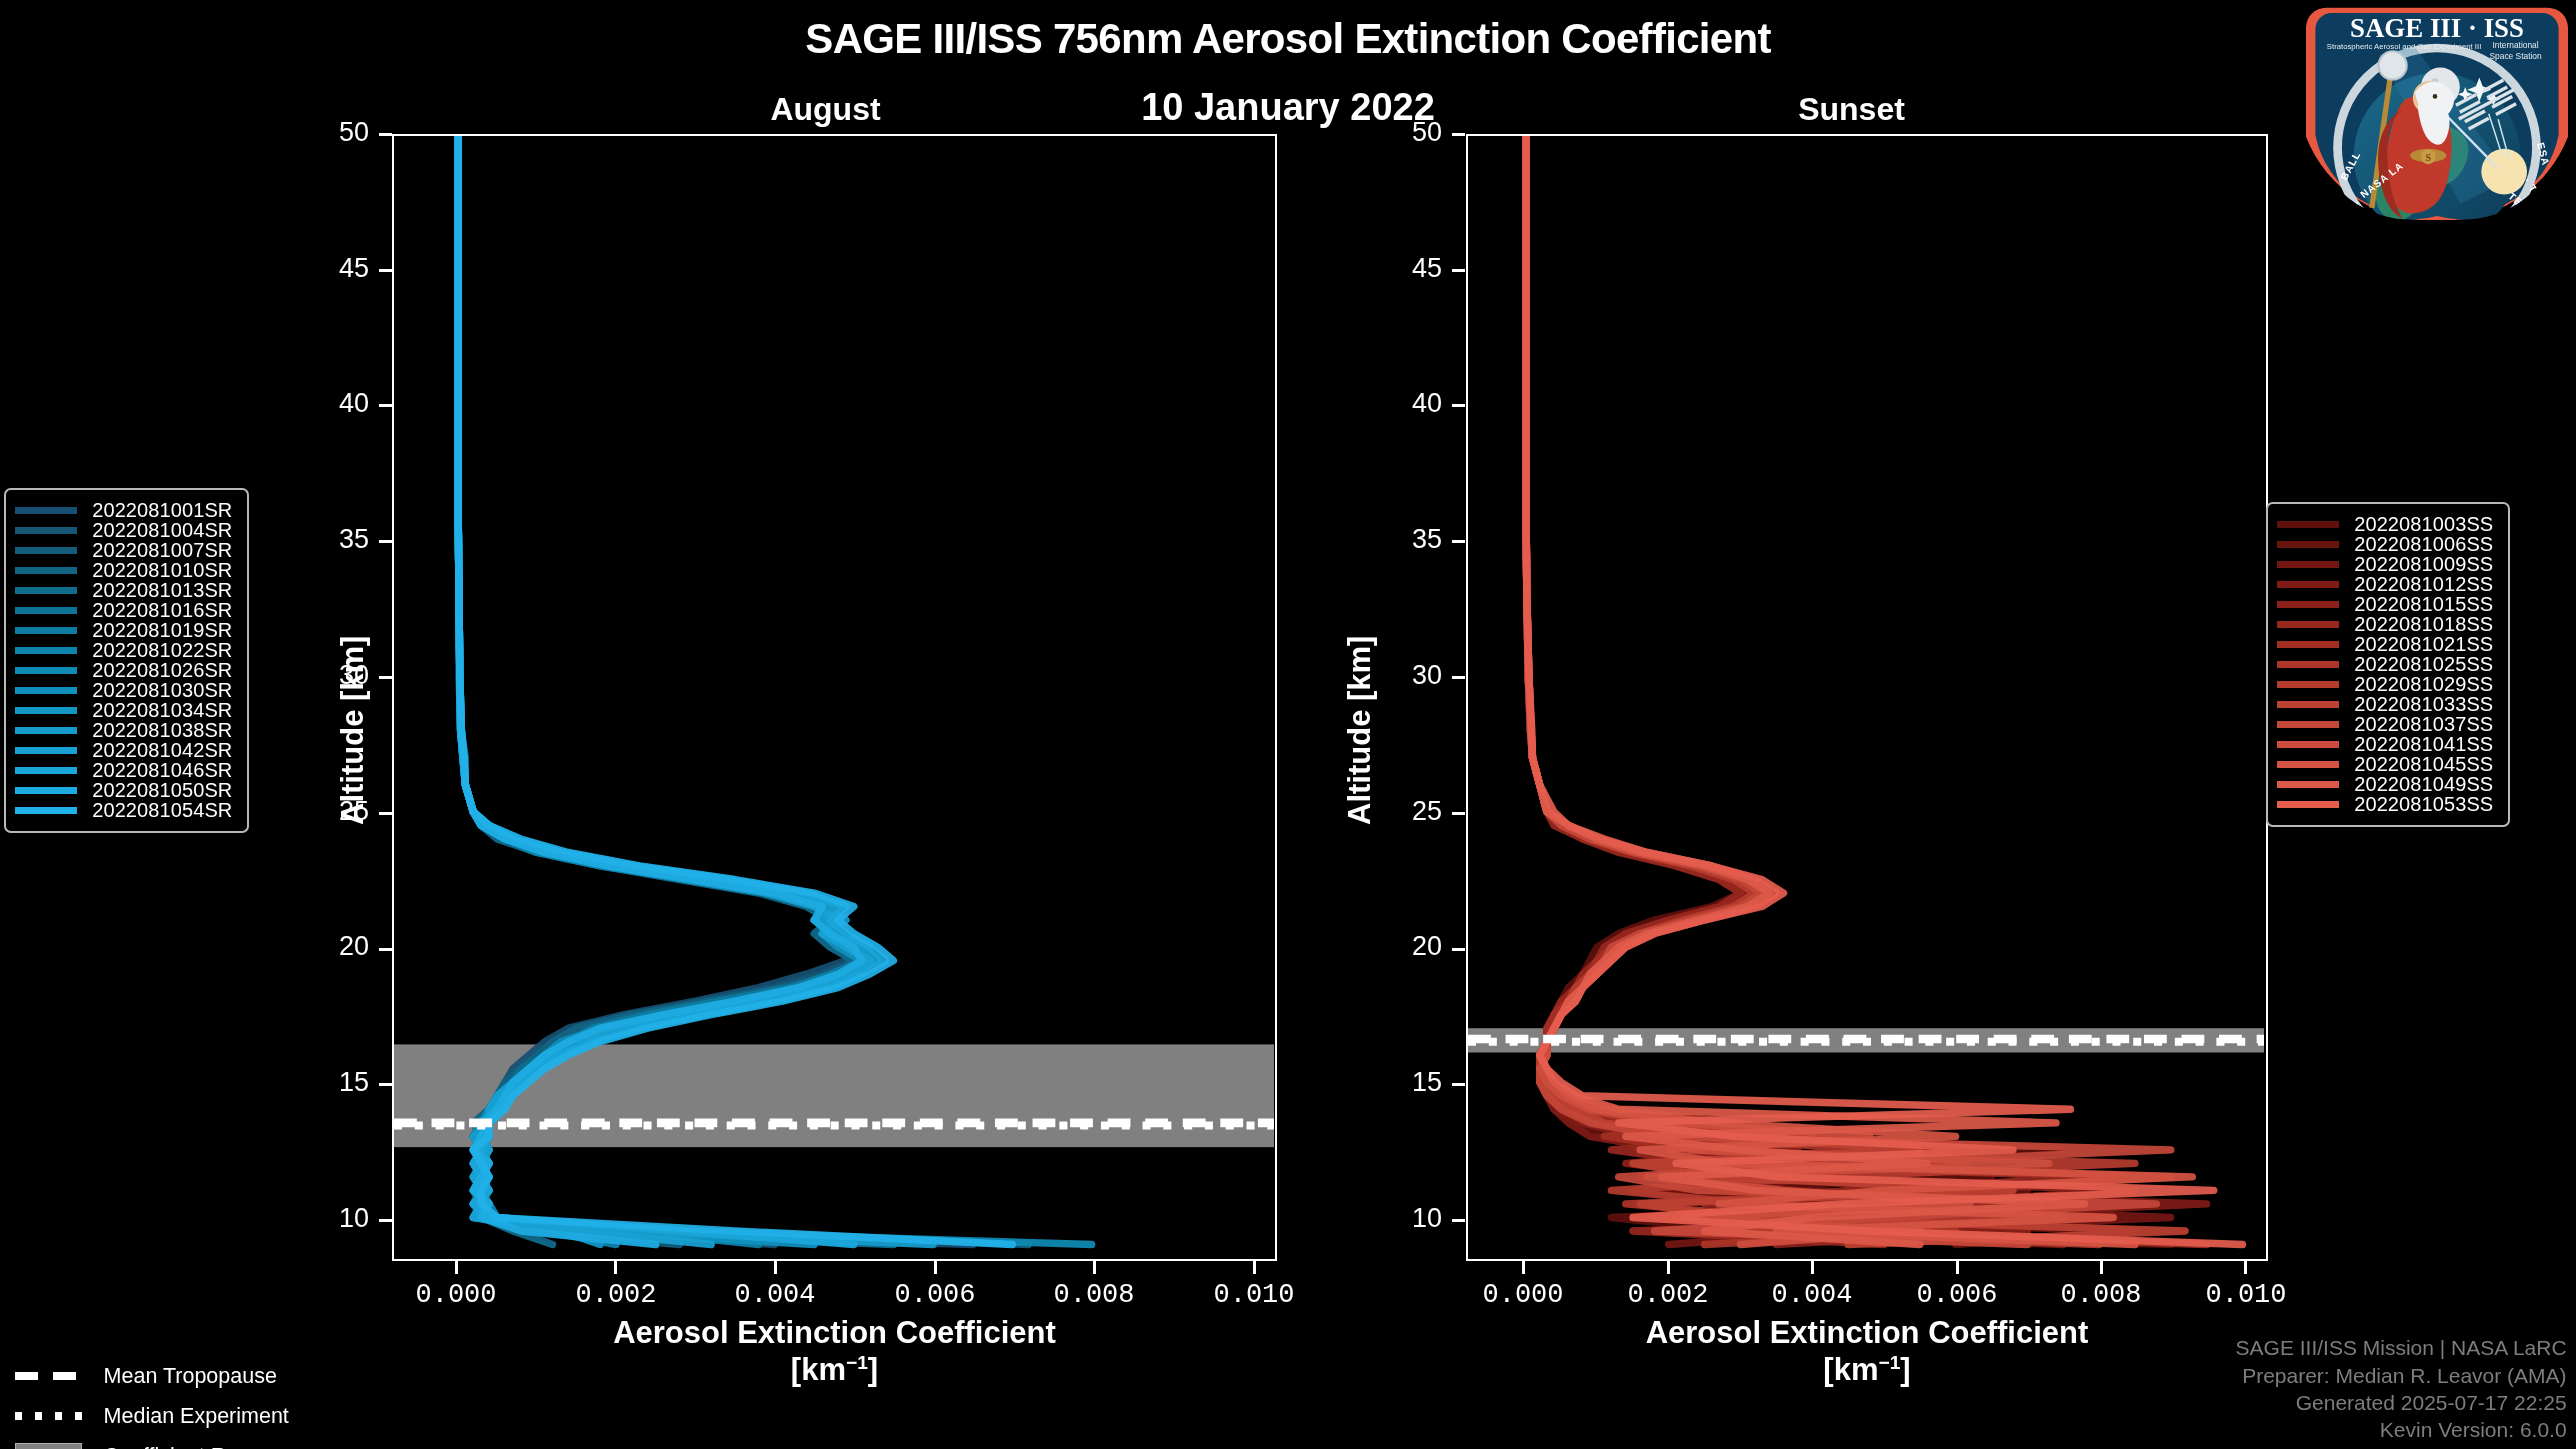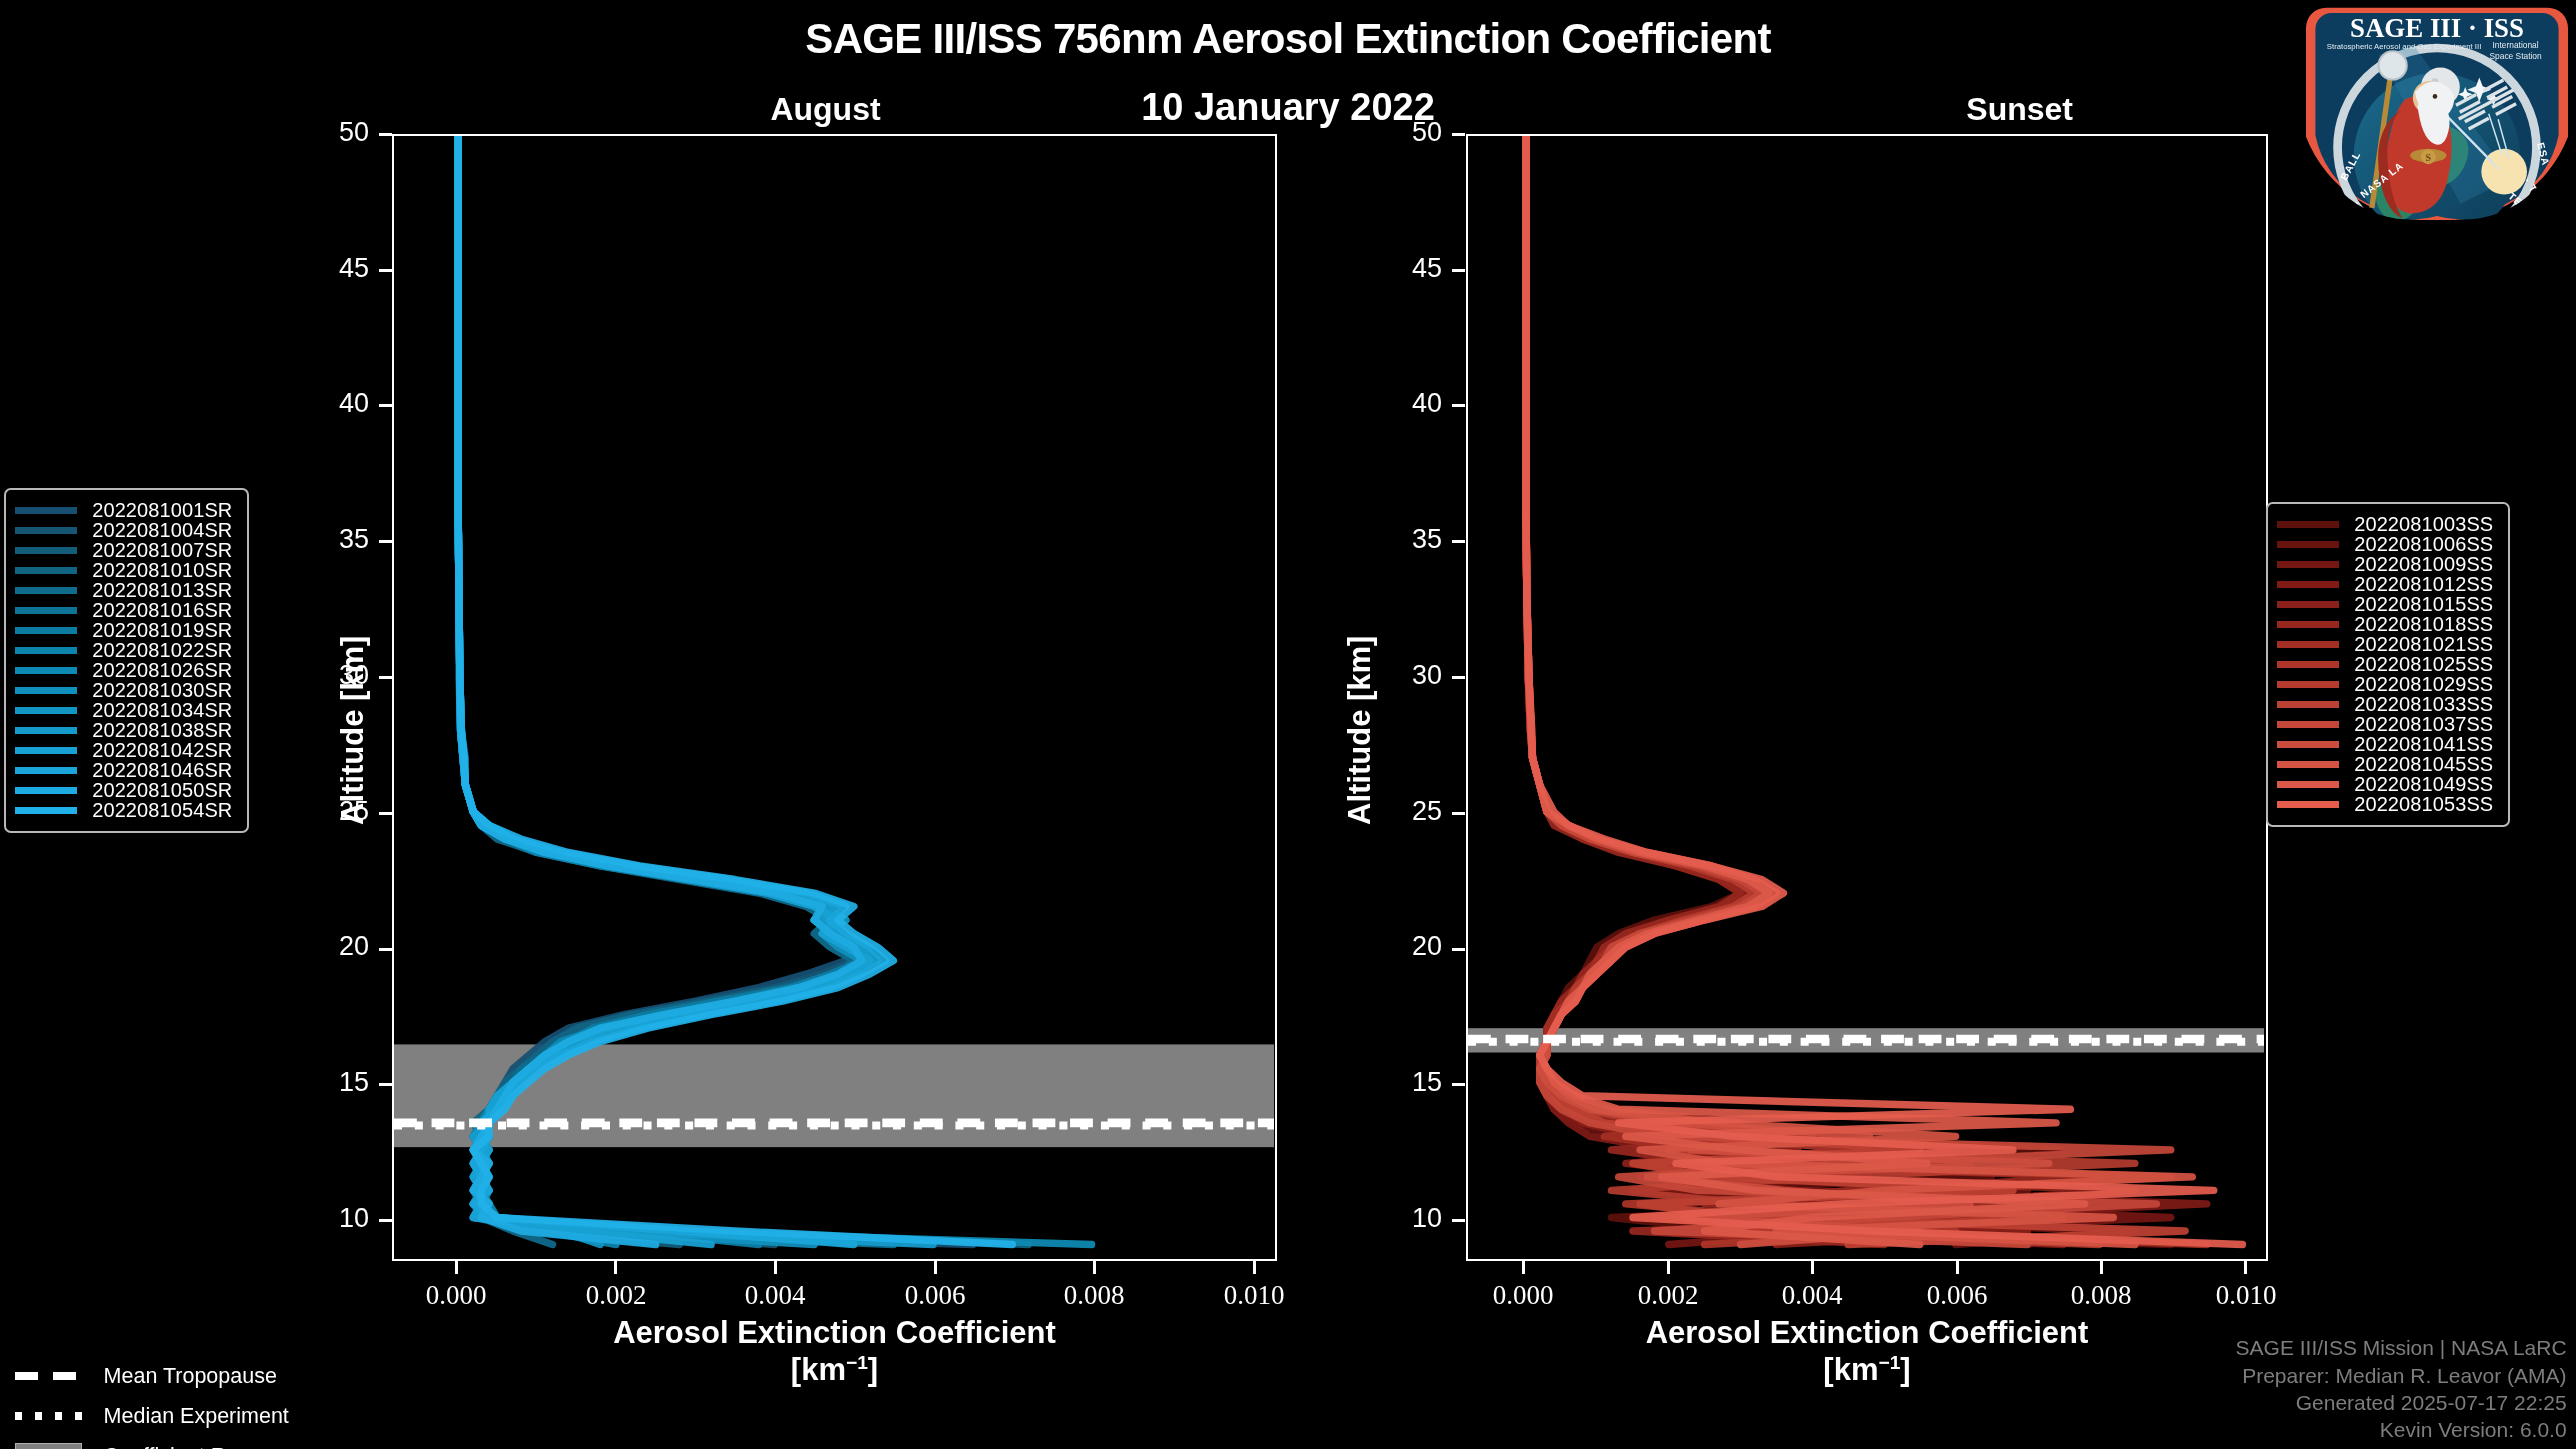--- a/index.html
+++ b/index.html
@@ -18,41 +18,41 @@
   #title-date{
     position:absolute; left:0; top:86px; width:2576px; text-align:center;
     font-size:38px; font-weight:bold;
     font-family:"Liberation Sans Narrow","Liberation Sans",sans-serif;
   }
   .panel-title{
     position:absolute; font-size:32px; font-weight:bold; text-align:center;
     font-family:"Liberation Sans Narrow","Liberation Sans",sans-serif;
   }
   #panel-title-sunrise{ left:604px; top:91px; width:443px; }
-  #panel-title-sunset { left:1630px; top:91px; width:443px;text-align:right; }
+  #panel-title-sunset { left:1630px; top:91px; width:443px; }
 
   
   .plot-shell{ position:absolute; }
   .plot-frame{
     position:absolute; left:0; top:0;
     border:2.7px solid #ffffff; background:#000;
   }
   .axis-label-x{
     position:absolute; text-align:center; font-size:31px; font-weight:bold;
     font-family:"Liberation Sans Narrow","Liberation Sans",sans-serif;
     line-height:1.18;
   }
   .axis-label-y{
     position:absolute; font-size:31px; font-weight:bold; white-space:nowrap;
     transform-origin:0 0; transform:rotate(-90deg);
     font-family:"Liberation Sans Narrow","Liberation Sans",sans-serif;
   }
   .tick-x-label{
     position:absolute; font-size:27px; text-align:center; width:134px;
-    font-family:Liberation Serif, serif;
+    font-family:Liberation Mono, monospace;
   }
   .tick-y-label{
     position:absolute; font-size:27px; text-align:right; width:87px;
     font-family:"Liberation Sans Narrow","Liberation Sans",sans-serif;
   }
   .tick-mark{ position:absolute; background:#fff; }
 
   
   .series-legend{
     position:absolute; border:2px solid #b8b8b8; border-radius:6.7px;

